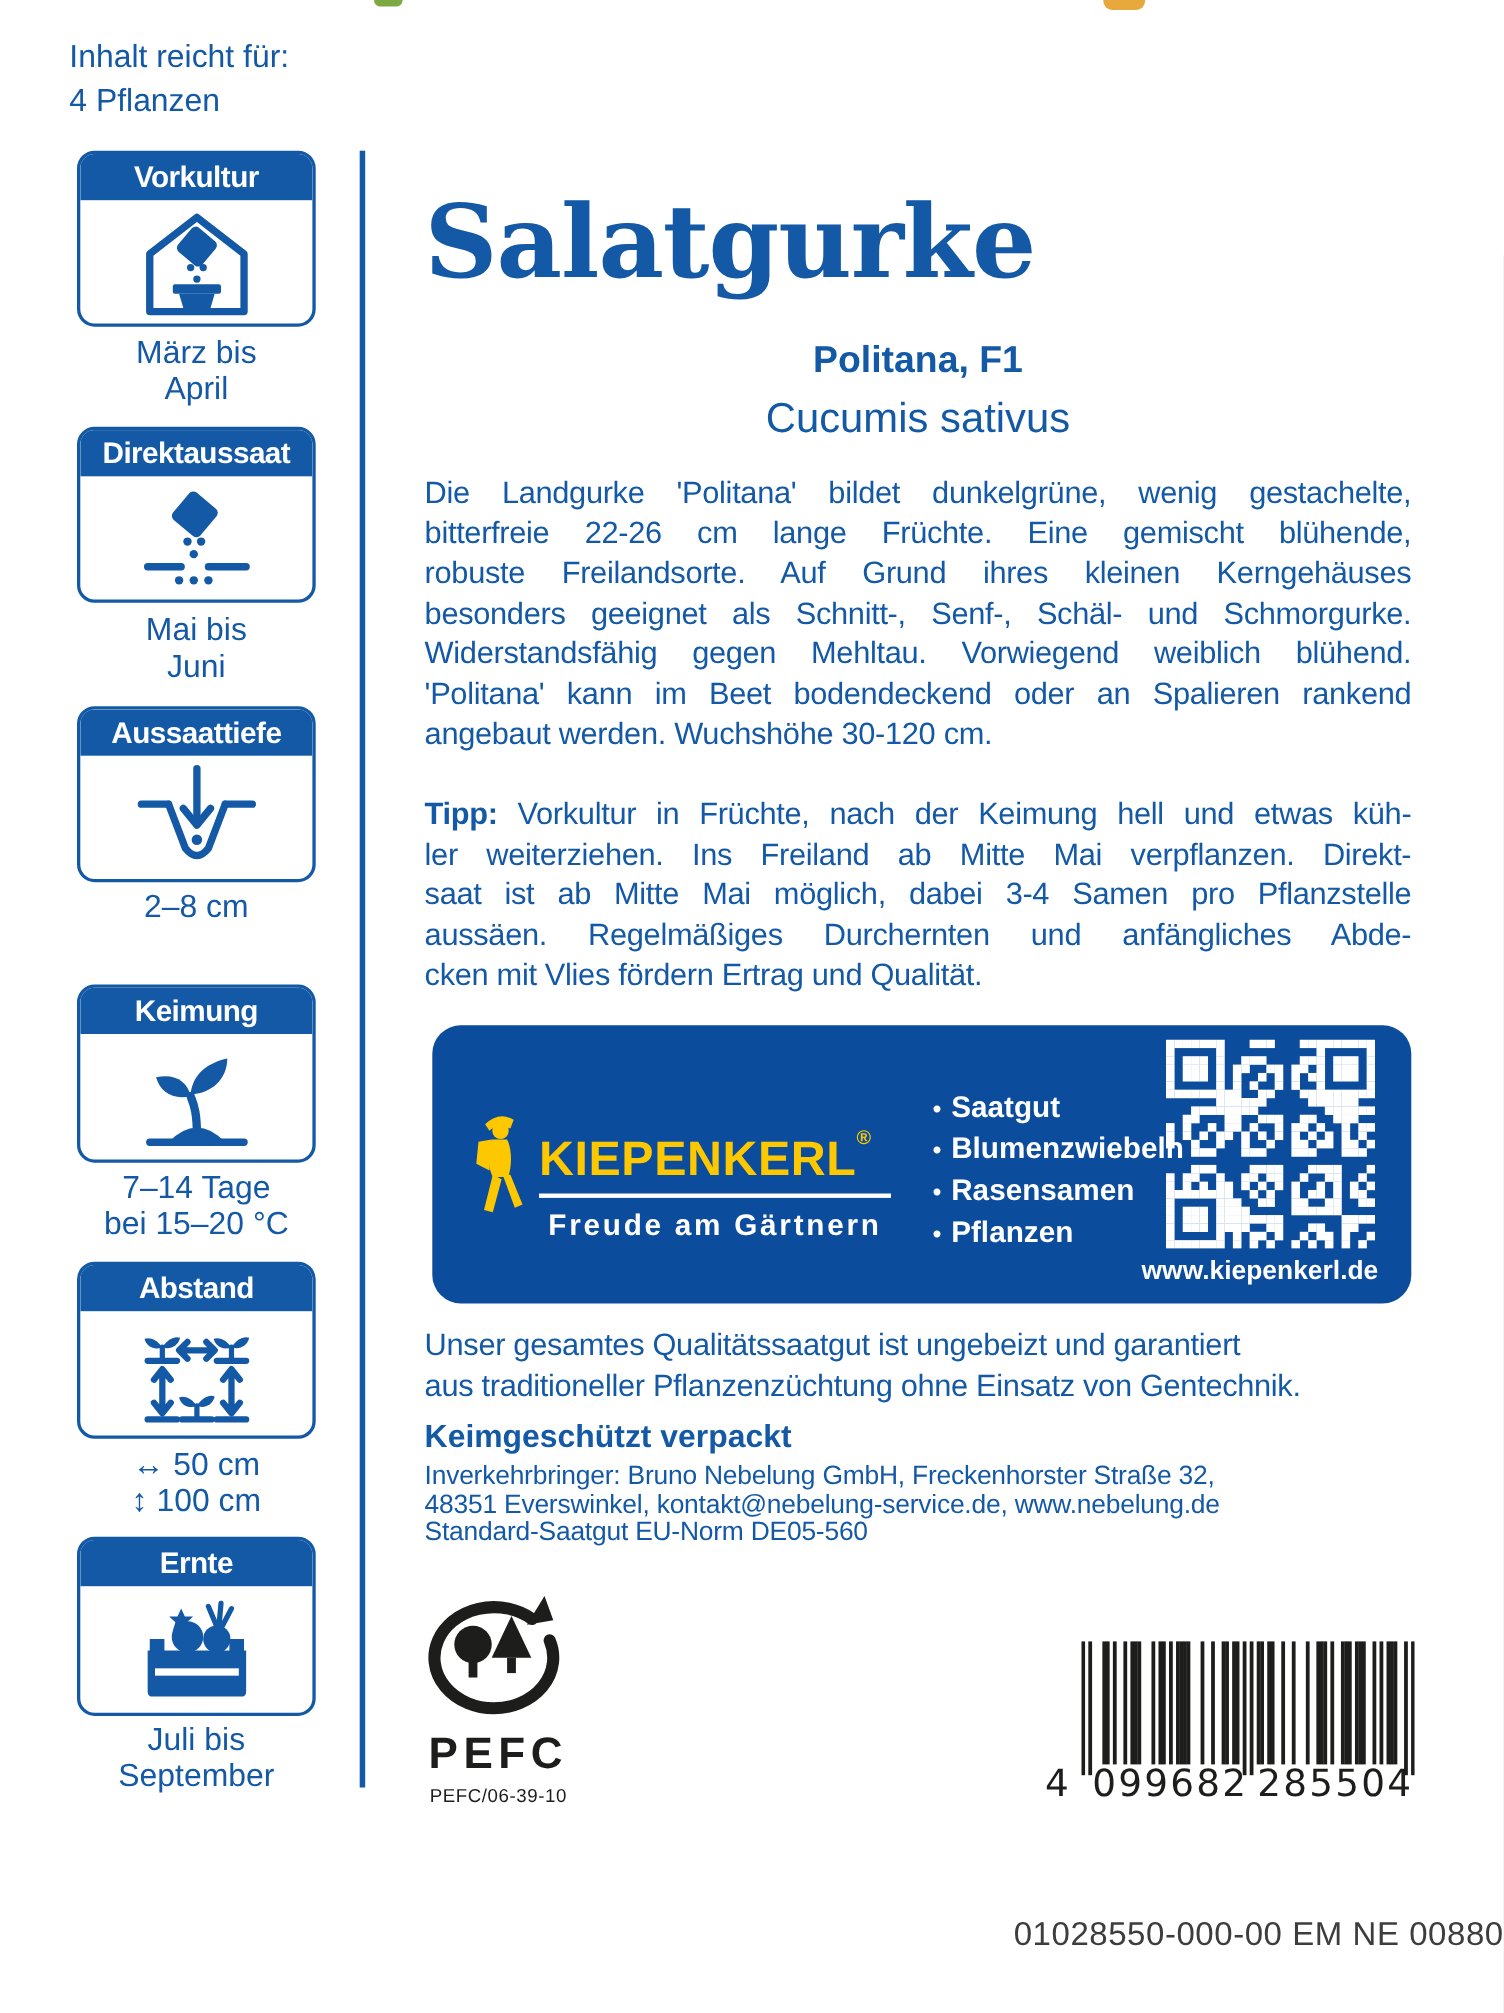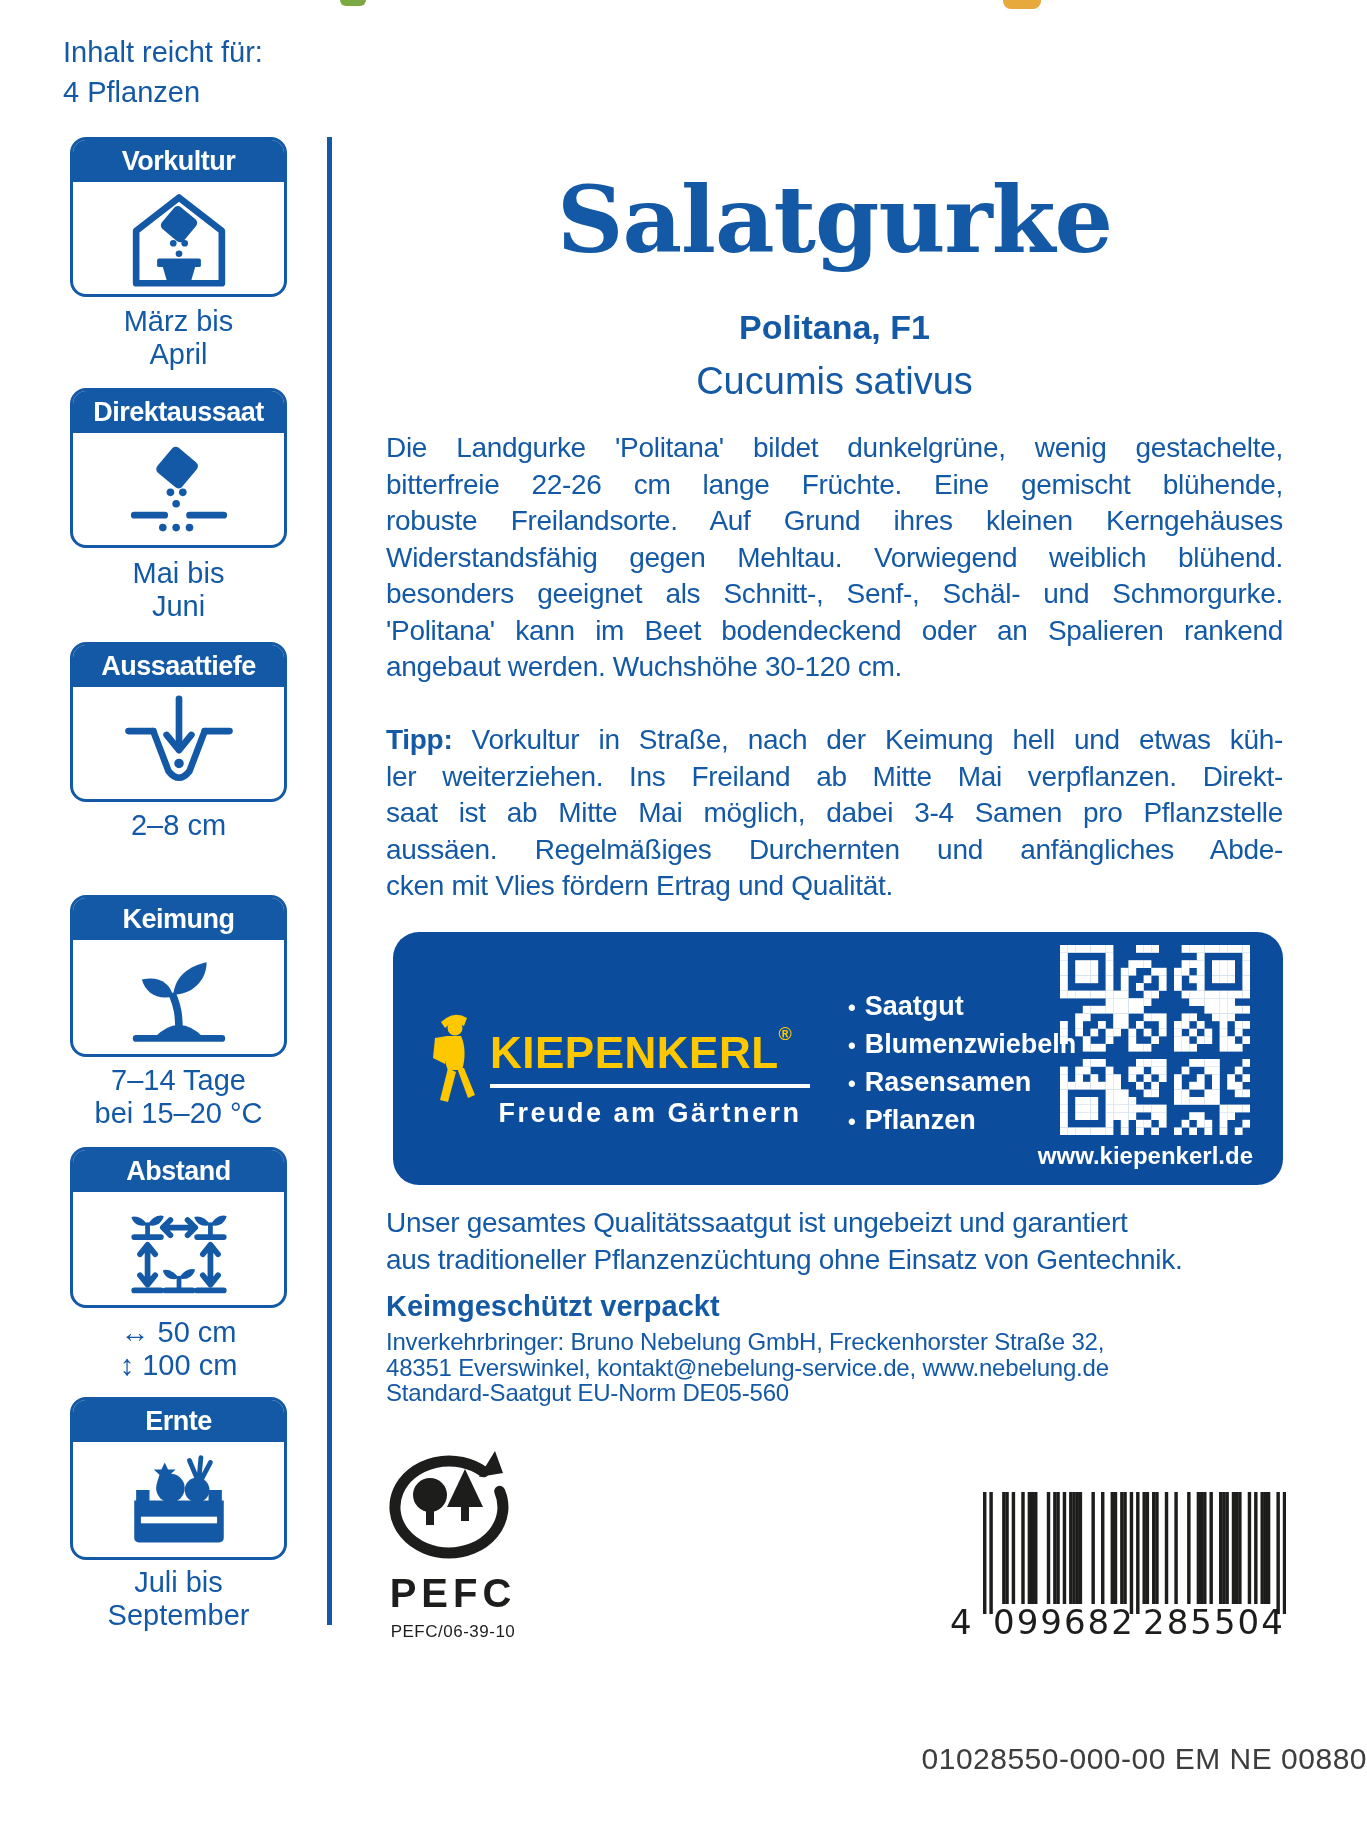--- a/index.html
+++ b/index.html
@@ -19,21 +19,21 @@
   .content-note{left:63px;top:32px;font-size:29px;line-height:40px;font-weight:normal;}
   .vrule{left:327px;top:137px;width:5px;height:1488px;background:var(--blue);}
   .infobox{left:70px;width:217px;border:3px solid var(--blue);border-radius:16px;background:#fff;
     overflow:hidden;box-sizing:border-box;}
   .infobox .head{background:var(--blue);color:#fff;font-weight:bold;font-size:27px;
     letter-spacing:-0.5px;text-align:center;height:42px;line-height:42px;}
   .infobox .body{display:flex;align-items:center;justify-content:center;height:calc(100% - 42px);}
   .pict{display:block;}
   .cap{left:70px;width:217px;text-align:center;font-size:29px;line-height:33px;}
   
-  .main-title{left:386px;width:897px;text-align:center;top:160px;
+  .main-title{left:386px;width:897px;top:160px;
     font-family:"DejaVu Serif",serif;font-weight:bold;font-size:92px;line-height:120px;letter-spacing:-1px;}
   .variety{left:386px;width:897px;text-align:center;top:308px;font-size:34px;font-weight:bold;}
   .species{left:386px;width:897px;text-align:center;top:360px;font-size:38px;}
   .para{left:386px;width:897px;font-size:28px;line-height:36.5px;letter-spacing:-0.3px;}
   .jline{text-align:justify;text-align-last:justify;}
   .jlast{text-align:left;text-align-last:left;}
   .tiplabel{font-weight:bold;}
   
   .banner{left:393px;top:932px;width:890px;height:253px;background:var(--banner);border-radius:26px;}
   .figure{position:absolute;left:27px;top:76px;}
@@ -199,28 +199,28 @@
   </div>
 
   <h1 class="abs main-title" style="margin:0;">Salatgurke</h1>
   <div class="abs variety">Politana, F1</div>
   <div class="abs species">Cucumis sativus</div>
 
   <div class="abs para" style="top:430px;">
     <div class="jline">Die Landgurke 'Politana' bildet dunkelgrüne, wenig gestachelte,</div>
     <div class="jline">bitterfreie 22-26 cm lange Früchte. Eine gemischt blühende,</div>
     <div class="jline">robuste Freilandsorte. Auf Grund ihres kleinen Kerngehäuses</div>
+    <div class="jline">besonders geeignet als Schnitt-, Senf-, Schäl- und Schmorgurke.</div>
     <div class="jline">Widerstandsfähig gegen Mehltau. Vorwiegend weiblich blühend.</div>
-    <div class="jline">besonders geeignet als Schnitt-, Senf-, Schäl- und Schmorgurke.</div>
     <div class="jline">'Politana' kann im Beet bodendeckend oder an Spalieren rankend</div>
     <div class="jlast">angebaut werden. Wuchshöhe 30-120 cm.</div>
   </div>
 
   <div class="abs para" style="top:722px;">
-    <div class="jline"><b class="tiplabel">Tipp:</b> <span>Vorkultur in Straße, nach der Keimung hell und etwas küh-</span></div>
+    <div class="jline"><b class="tiplabel">Tipp:</b> <span>Vorkultur in Früchte, nach der Keimung hell und etwas küh-</span></div>
     <div class="jline">ler weiterziehen. Ins Freiland ab Mitte Mai verpflanzen. Direkt-</div>
     <div class="jline">saat ist ab Mitte Mai möglich, dabei 3-4 Samen pro Pflanzstelle</div>
     <div class="jline">aussäen. Regelmäßiges Durchernten und anfängliches Abde-</div>
     <div class="jlast">cken mit Vlies fördern Ertrag und Qualität.</div>
   </div>
 
   <div class="abs banner">
     <div class="figure">
       <svg width="72" height="110" viewBox="0 0 70 110">
         <g fill="#fdc800">

